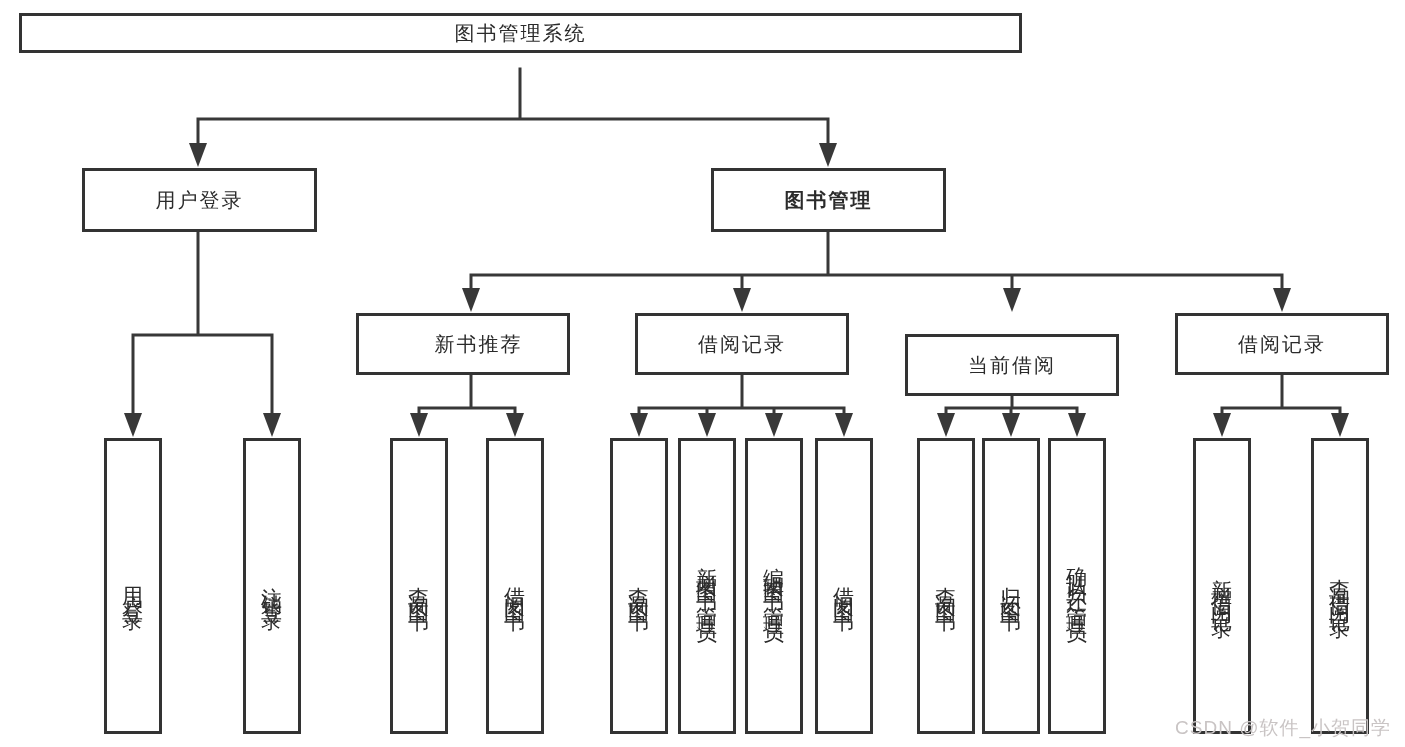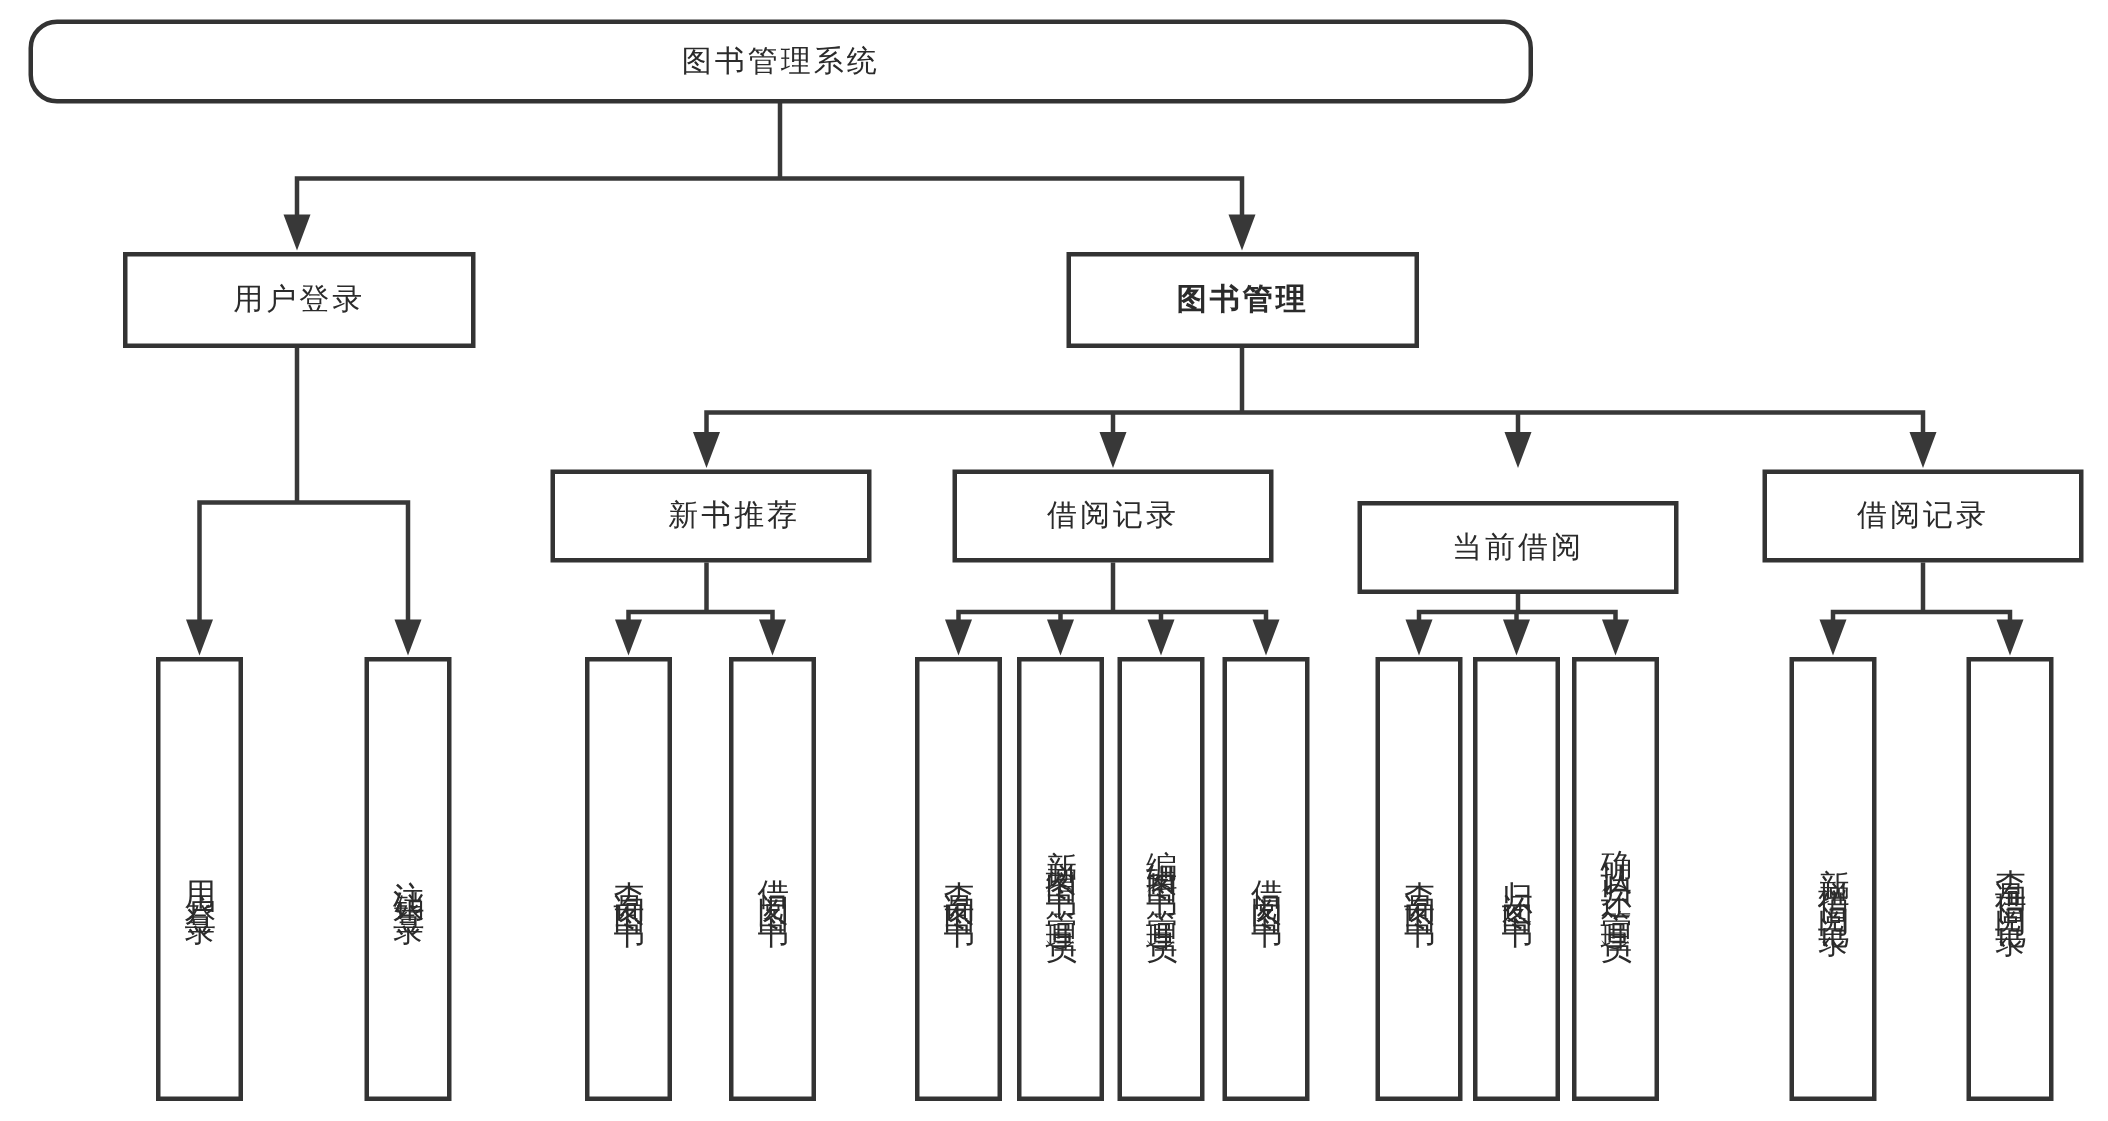--- a/index.html
+++ b/index.html
@@ -16,26 +16,26 @@
   .ln{stroke:var(--line);stroke-width:3;fill:none;stroke-linecap:square;}
   .ah{fill:var(--line);stroke:none;}
   .node{
     position:absolute;z-index:2;background:#fff;
     border:3px solid var(--box_border);box-sizing:border-box;
     display:flex;align-items:center;justify-content:center;
   }
   .node .lbl{
     font-size:20px;letter-spacing:2px;line-height:1;color:var(--text);white-space:nowrap;
   }
-  .root{left:19px;top:13px;width:1003px;height:56px;border-radius:19px;}
+  .root{left:19px;top:13px;width:1003px;height:40px;}
   .lvl2{top:168px;width:235px;height:64px;}
   .n-user-login{left:82px;}
   .n-book-mgmt{left:711px;font-weight:bold;}
   .lvl3{top:313px;width:214px;height:62px;}
-  .n-recommend{left:367px;padding-left:31px;}
+  .n-recommend{left:356px;padding-left:31px;}
   .n-borrowing{left:635px;}
   .n-current{left:905px;margin-top:21px;}
   .n-records{left:1175px;}
   .leaf{top:438px;width:58px;height:296px;}
   .leaf .lbl{
     writing-mode:vertical-rl;text-orientation:mixed;
     font-size:21px;letter-spacing:8px;line-height:1;white-space:nowrap;
   }
   .lf1{left:104px;}  .lf2{left:243px;}
   .lf3{left:390px;}  .lf4{left:486px;}
@@ -151,14 +151,15 @@
     <span class="lbl">确认归还（管理员）</span>
   </div>
 
   <div class="node leaf lf12">
     <span class="lbl">新增借阅记录</span>
   </div>
   <div class="node leaf lf13">
     <span class="lbl">查询借阅记录</span>
   </div>
 
+  <div class="watermark">CSDN @软件_小贺同学</div>
 
 </div>
 
 </body></html>

